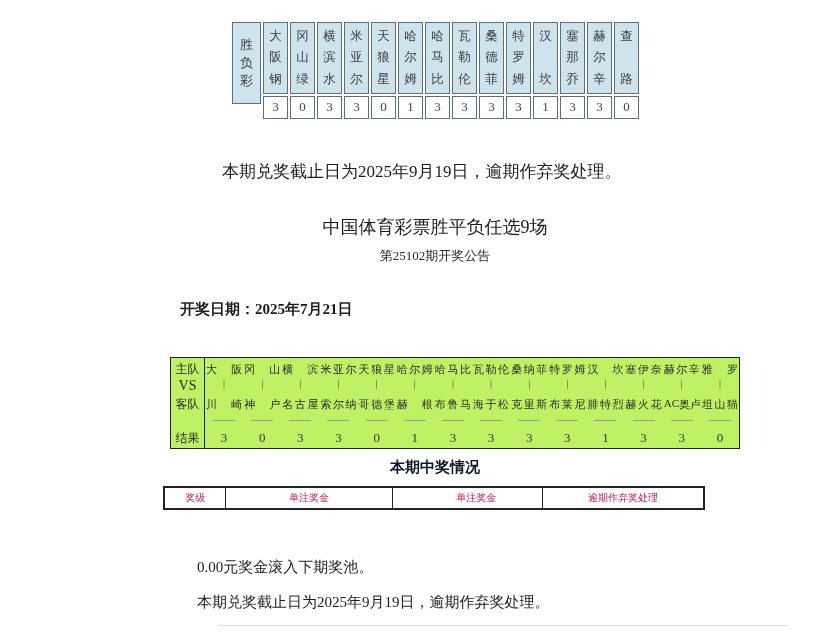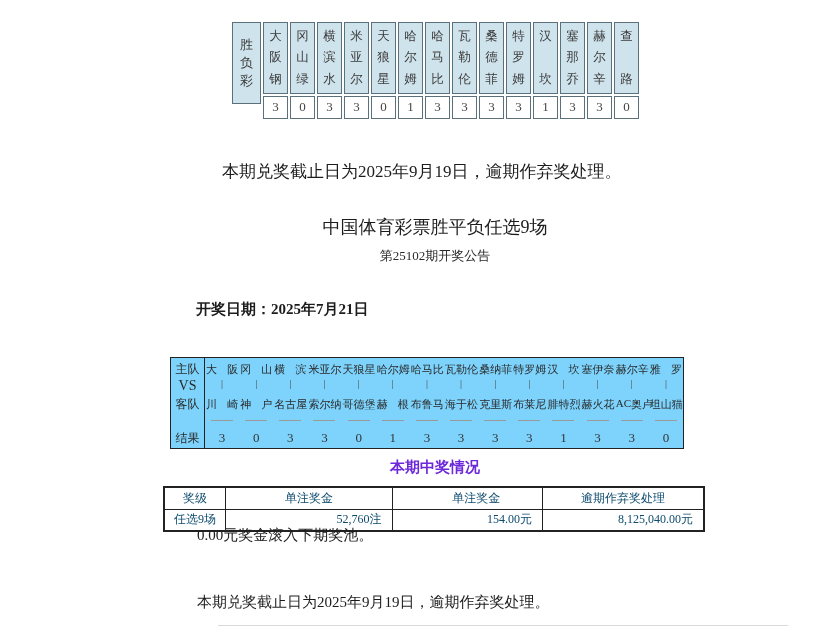--- a/index.html
+++ b/index.html
@@ -22,48 +22,48 @@
     height:32px; background:#ffffff; border:1px solid #5a707b;
     display:flex; align-items:center; justify-content:center; font-size:13px; color:#444;
   }
   .spread { display:flex; justify-content:space-between; }
   .spread.vert { flex-direction:column; align-items:center; height:100%; }
 
   
   .notice-top { position:absolute; left:222px; top:160px; font-size:17px; color:#1c1c1c; }
   .doc-title  { position:absolute; left:160px; top:215px; width:550px; text-align:center; font-size:18px; color:#1c1c1c; }
   .doc-subtitle { position:absolute; left:160px; top:247px; width:550px; text-align:center; font-size:13px; color:#2a2a2a; }
-  .info-line { position:absolute; left:196px; font-size:15px; font-weight:bold; color:#1c1c1c; }
+  .info-line { position:absolute; left:180px; font-size:15px; font-weight:bold; color:#1c1c1c; }
   .info-date { top:300px; }
   .info-sales { top:327px; }
-  .section-title { position:absolute; left:160px; top:458px; width:550px; text-align:center; font-size:15px; font-weight:bold; color:#6d28d9; }
-  .rollover-note { position:absolute; left:197px; top:526px; font-size:15px; color:#1c1c1c; }
+  .section-title { position:absolute; left:160px; top:458px; width:550px; text-align:center; font-size:15px; font-weight:bold; color:#0f172a; }
+  .rollover-note { position:absolute; left:197px; top:558px; font-size:15px; color:#1c1c1c; }
   .notice-bottom { position:absolute; left:197px; top:593px; font-size:15px; color:#1c1c1c; }
   .bottom-line { position:absolute; left:218px; top:625px; width:570px; height:1px; background:#d9d9d9; }
 
   
-  .match-table { position:absolute; left:170px; top:357px; width:514px; display:flex; border:1px solid #222; background:#7dd3fc; }
+  .match-table { position:absolute; left:170px; top:357px; width:570px; display:flex; border:1px solid #222; background:#bef264; }
   .mt-label-col { width:34px; border-right:1px solid #222; display:flex; flex-direction:column; font-size:12px; color:#2a2a2a; text-align:center; }
   .mt-label-home { height:20px; padding-top:3px; }
   .mt-label-vs { height:16px; font-size:14px; }
   .mt-label-away { height:20px; padding-top:2px; }
   .mt-label-gap { height:12px; }
   .mt-label-result { height:22px; padding-top:4px; }
   .mt-cols { flex:1; display:flex; }
   .mt-col { flex:1; display:flex; flex-direction:column; min-width:0; }
   .mt-home { height:20px; padding:4px 1px 0 1px; font-size:11px; color:#2a2a2a; }
   .mt-vs   { height:16px; text-align:center; font-size:10px; color:#444; }
   .mt-away { height:20px; padding:3px 1px 0 1px; font-size:11px; color:#2a2a2a; }
   .mt-dash { height:12px; display:flex; align-items:center; justify-content:center; }
   .mt-dash i { display:block; width:22px; height:1px; background:#9a9a9a; }
   .mt-result { height:22px; text-align:center; font-size:13px; color:#333; padding-top:4px; }
 
   
   .prize-table { position:absolute; left:163px; top:486px; width:542px; border-collapse:collapse; border:2px solid #222; }
-  .prize-table th, .prize-table td { border:1px solid #222; font-size:12px; font-weight:normal; height:22px; color:#0c4a6e; }
+  .prize-table th, .prize-table td { border:1px solid #222; font-size:10px; font-weight:normal; height:22px; color:#be185d; }
   .prize-table th { text-align:center; }
   .col-level { width:62px; text-align:center; }
   .col-count { width:167px; }
   .col-single { width:151px;padding-left:18px; }
   .col-total { width:162px; }
   td.num { text-align:right; padding-right:10px; }
   td.dashes { text-align:right; padding-right:14px; letter-spacing:-1px; color:#555; font-size:12px; }
 </style>
 </head>
 <body>
@@ -444,26 +444,20 @@
   <div class="section-title">本期中奖情况</div>
 
   <table class="prize-table">
     <tbody>
         <tr>
       <th class="col-level">奖级</th>
       <th class="col-count">单注奖金</th>
       <th class="col-single">单注奖金</th>
       <th class="col-total">逾期作弃奖处理</th>
     </tr>
-    <tr>
-      <td class="col-level">任选9场</td>
-      <td class="num">52,760注</td>
-      <td class="num">154.00元</td>
-      <td class="num">8,125,040.00元</td>
-    </tr>
   </tbody>
     </table>
 
   <div class="rollover-note">0.00元奖金滚入下期奖池。</div>
   <div class="notice-bottom">本期兑奖截止日为2025年9月19日，逾期作弃奖处理。</div>
   <div class="bottom-line"></div>
 
 </div>
 
 </body></html>

